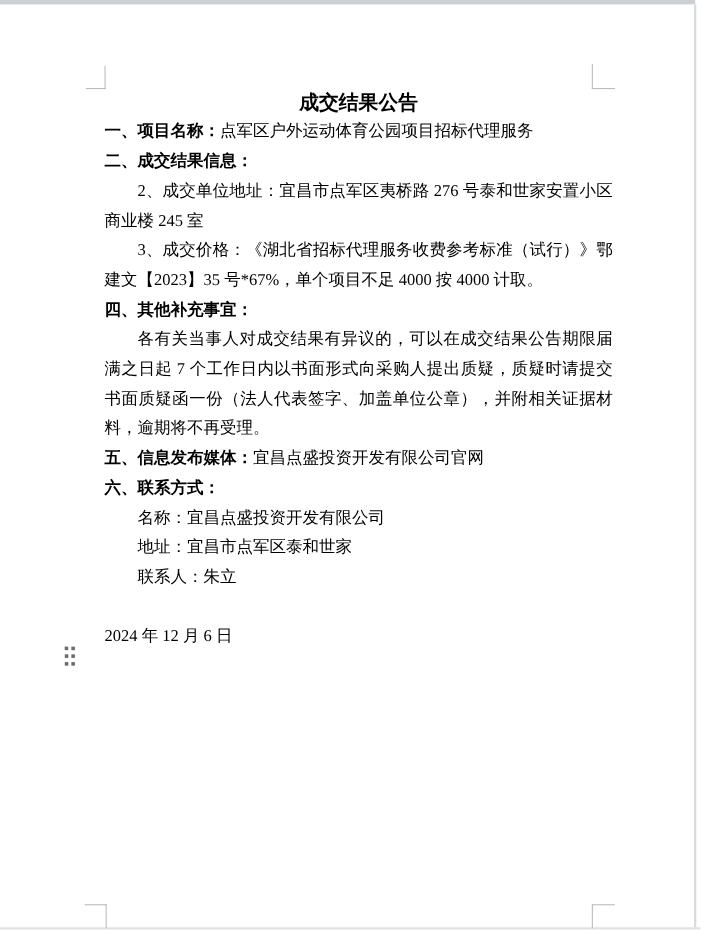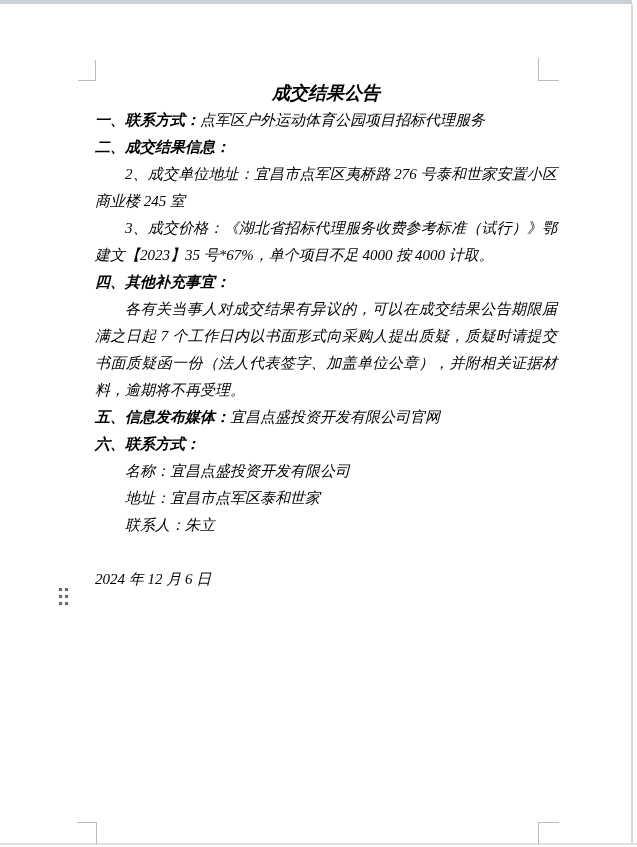--- a/index.html
+++ b/index.html
@@ -10,21 +10,20 @@
     height: 847px;
     overflow: hidden;
     font-family: "Liberation Serif", "DejaVu Serif", serif;
     color: #000000;
   }
   .page {
     position: relative;
     width: 637px;
     height: 847px;
     background: #ffffff;
-    font-style: italic;
   }
   
   .top-bar {
     position: absolute;
     left: 0; top: 0;
     width: 632px; height: 4px;
     background: #cbd0d4;
   }
   .right-edge {
     position: absolute;
@@ -121,21 +120,21 @@
     <span></span>
     <span></span>
     <span></span>
     <span></span>
   </div>
 
   <div class="doc">
     <p class="doc-title">成交结果公告</p>
 
     <p>
-      <span class="lbl">一、联系方式：</span><span>点军区户外运动体育公园项目招标代理服务</span>
+      <span class="lbl">一、项目名称：</span><span>点军区户外运动体育公园项目招标代理服务</span>
     </p>
 
     <p>
       <span class="lbl">二、成交结果信息：</span><span></span>
     </p>
 
 
     <p class="indent">2、成交单位地址：宜昌市点军区夷桥路 276 号泰和世家安置小区商业楼 245 室</p>
 
     <p class="indent">3、成交价格：《湖北省招标代理服务收费参考标准（试行）》鄂建文【2023】35 号*67%，单个项目不足 4000 按 4000 计取。</p>

